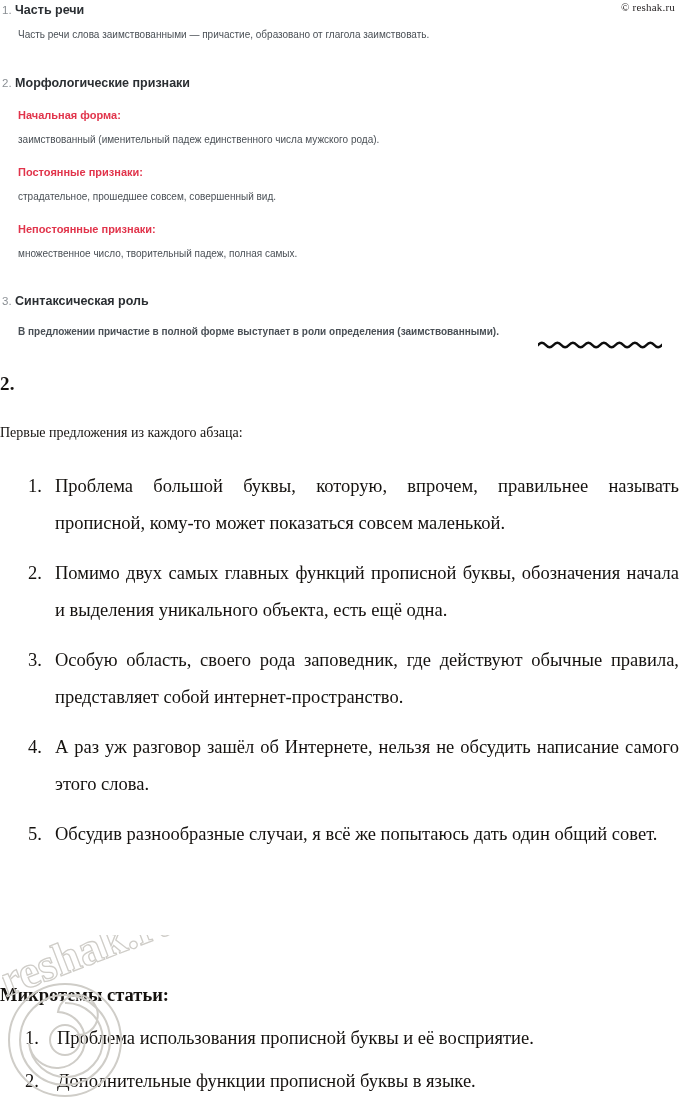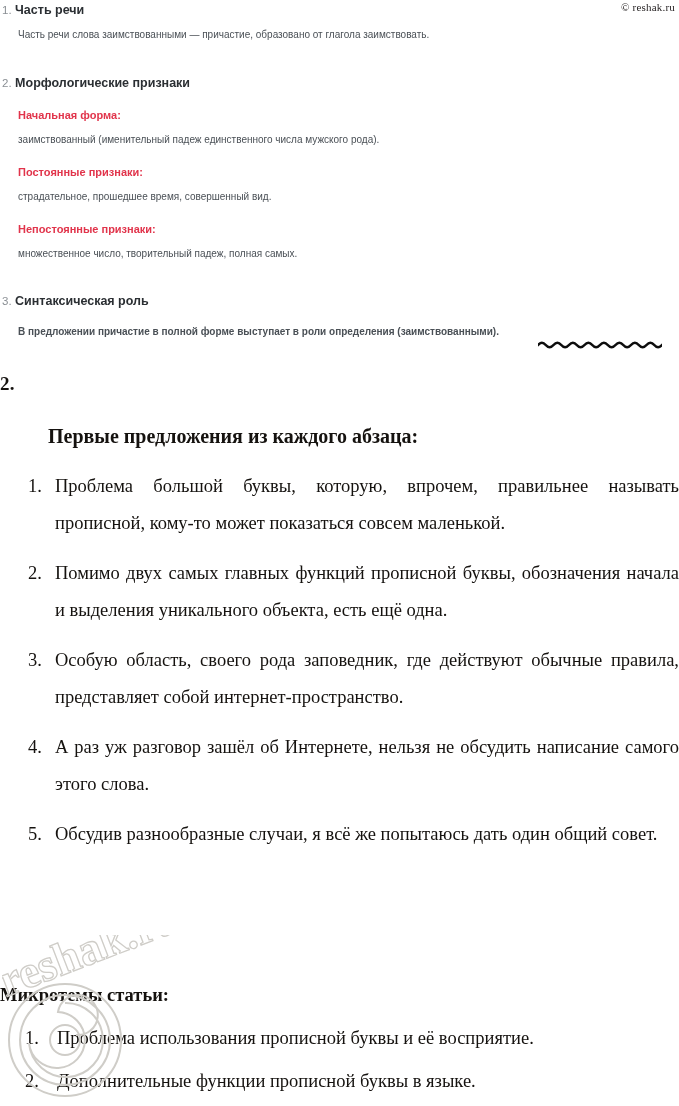--- a/index.html
+++ b/index.html
@@ -108,24 +108,23 @@
     left: 0;
     top: 373px;
     font-size: 19px;
     font-weight: bold;
     letter-spacing: .3px;
   }
   .lead-head {
     position: absolute;
     left: 0;
     top: 425px;
-    font-size: 20px;
-    font-weight: bold;
-    white-space: nowrap;
-    padding-left: 48px;
+    font-size: 14px;
+    font-weight: normal;
+    white-space: nowrap;
   }
   .micro-head {
     position: absolute;
     left: 0;
     top: 985px;
     font-size: 18.5px;
     font-weight: bold;
     white-space: nowrap;
   }
 
@@ -193,21 +192,21 @@
 
   <div class="an-head r2">
     <span class="num">2.</span>
     <span class="ttl">Морфологические признаки</span>
   </div>
 
   <div class="an-sub r3">Начальная форма:</div>
   <div class="an-body r4">заимствованный (именительный падеж единственного числа мужского рода).</div>
 
   <div class="an-sub r5">Постоянные признаки:</div>
-  <div class="an-body r6">страдательное, прошедшее время, совершенный вид.</div>
+  <div class="an-body r6">страдательное, прошедшее совсем, совершенный вид.</div>
 
   <div class="an-sub r7">Непостоянные признаки:</div>
   <div class="an-body r8">множественное число, творительный падеж, полная самых.</div>
 
   <div class="an-head r9">
     <span class="num">3.</span>
     <span class="ttl">Синтаксическая роль</span>
   </div>
 
   <div class="an-body r10">В предложении причастие в полной форме выступает в роли определения (заимствованными).</div>

